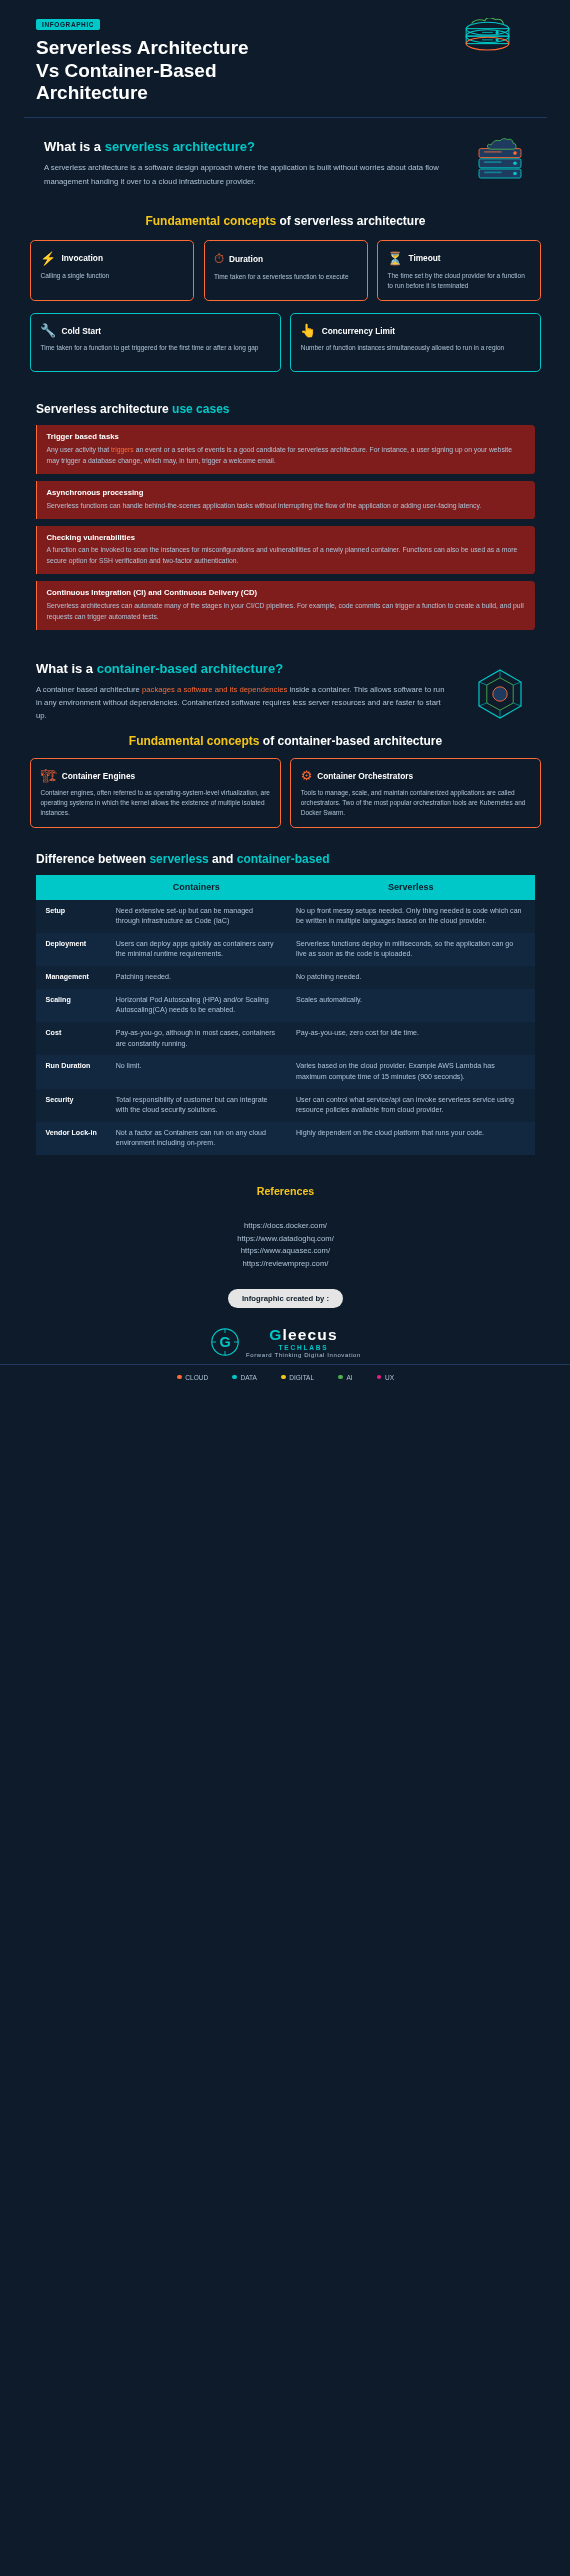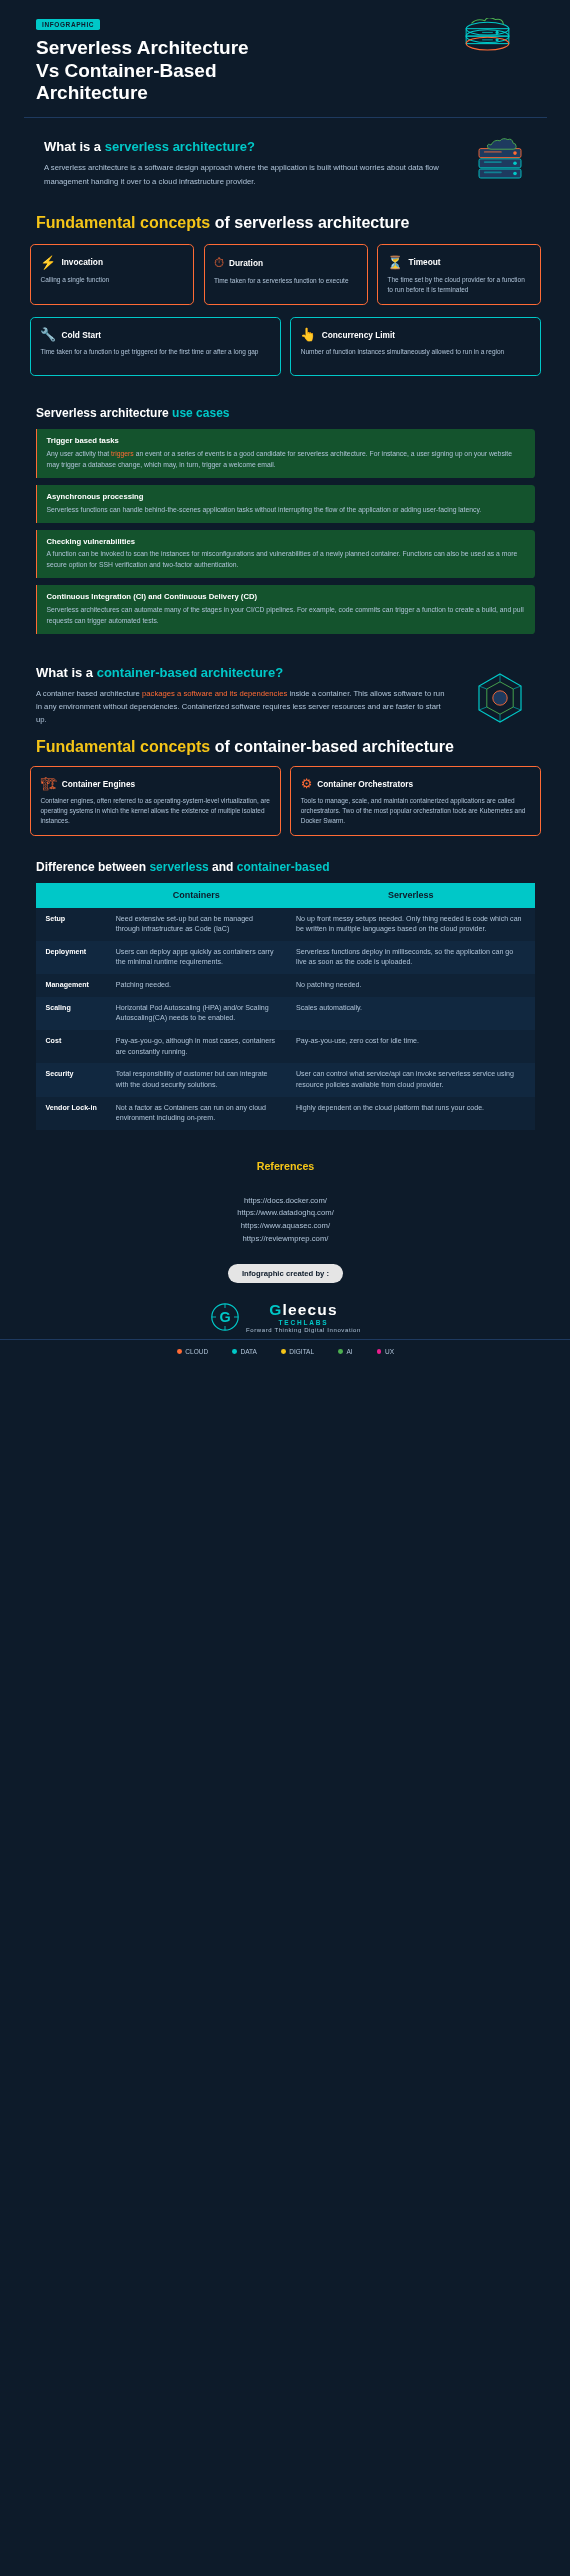--- a/index.html
+++ b/index.html
@@ -89,23 +89,24 @@
       width: 71px;
       display: flex;
       justify-content: center;
     }
 
     
     .concepts-heading-section {
       padding: 6px 36px 12px 36px;
     }
     .concepts-heading {
-      font-size: 16px;
-      font-weight: bold;
-      color: #ffffff;
+      font-size: 12px;
+      font-weight: bold;
+      color: #ffffff;
+      text-align: center;
     }
 
     
     .concepts-grid {
       padding: 0 30px 12px 30px;
       display: grid;
       grid-template-columns: 1fr 1fr 1fr;
       gap: 9.5px;
     }
     .concepts-grid-row2 {
@@ -153,21 +154,21 @@
     }
     .use-cases-heading {
       font-size: 12px;
       font-weight: bold;
       color: #ffffff;
       margin-bottom: 9.5px;
     }
     .use-cases-heading span.highlight-teal { color: #00c8c8; text-align: center; }
     .use-case-item {
       border-left: 1.8px solid #ff6b35;
-      background: #14532d;
+      background: #7f1d1d;
       padding: 7.1px 9.5px;
       margin-bottom: 7.1px;
       border-radius: 0 3.6px 3.6px 0;
     }
     .use-case-title {
       font-size: 7.7px;
       font-weight: bold;
       color: #ffffff;
       margin-bottom: 3.6px;
     }
@@ -565,20 +566,25 @@
         </tr>
         <tr>
           <td>Scaling</td>
           <td>Horizontal Pod Autoscaling (HPA) and/or Scaling Autoscaling(CA) needs to be enabled.</td>
           <td>Scales automatically.</td>
         </tr>
         <tr>
           <td>Cost</td>
           <td>Pay-as-you-go, although in most cases, containers are constantly running.</td>
           <td>Pay-as-you-use, zero cost for idle time.</td>
+        </tr>
+        <tr>
+          <td>Run Duration</td>
+          <td>No limit.</td>
+          <td>Varies based on the cloud provider. Example AWS Lambda has maximum compute time of 15 minutes (900 seconds).</td>
         </tr>
         <tr>
           <td>Security</td>
           <td>Total responsibility of customer but can integrate with the cloud security solutions.</td>
           <td>User can control what service/api can invoke serverless service using resource policies available from cloud provider.</td>
         </tr>
         <tr>
           <td>Vendor Lock-in</td>
           <td>Not a factor as Containers can run on any cloud environment including on-prem.</td>
           <td>Highly dependent on the cloud platform that runs your code.</td>

